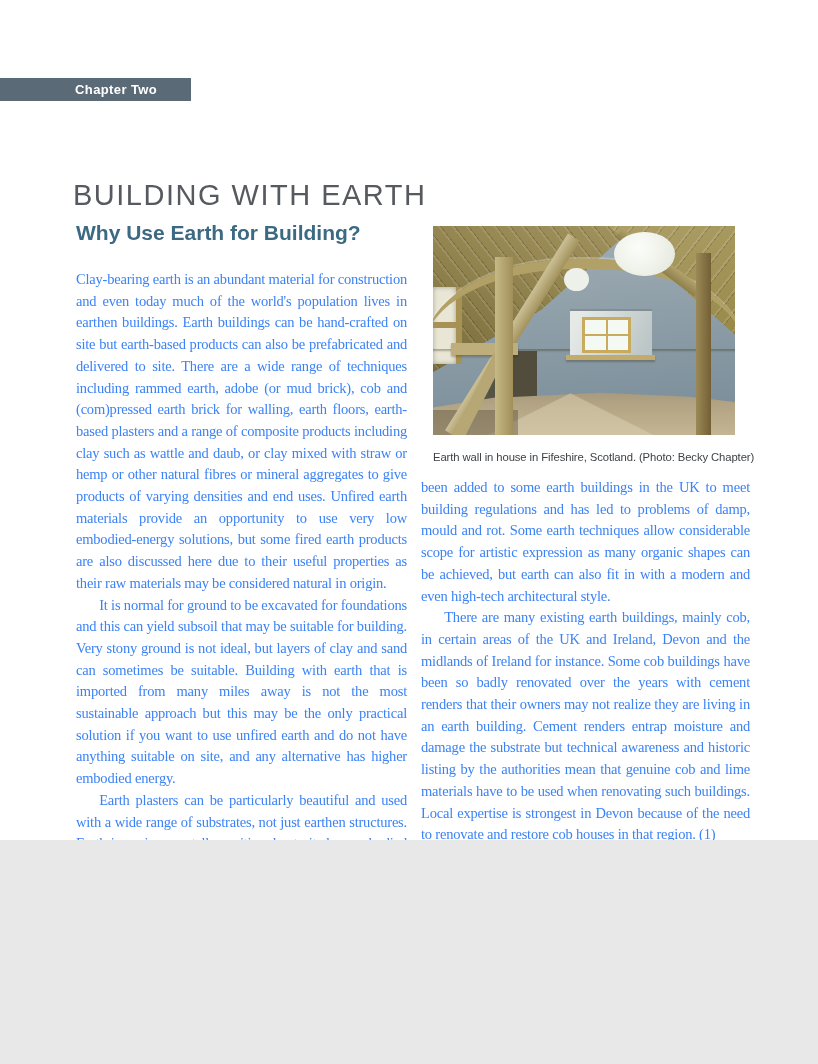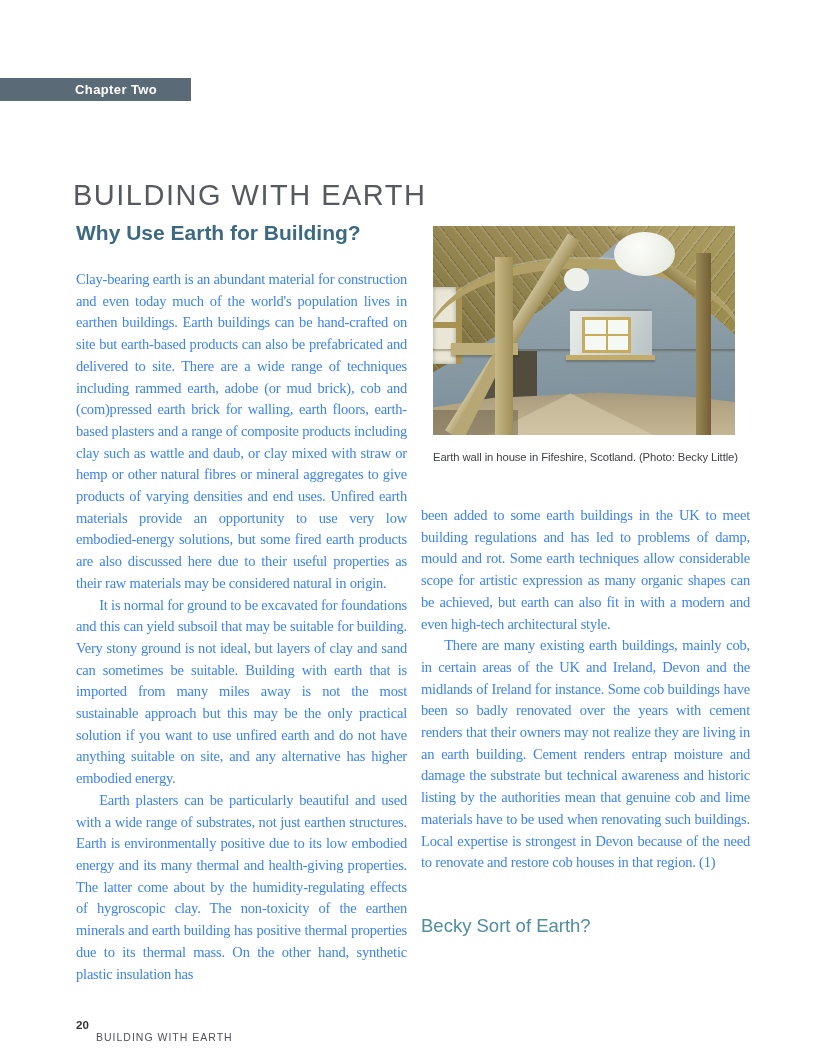--- a/index.html
+++ b/index.html
@@ -1,17 +1,17 @@
 <!DOCTYPE html>
 <html><head>
 <meta charset="utf-8">
 <style>
   html,body{margin:0;padding:0;background:#e8e8e8;}
   .page{
-    position:relative;width:818px;height:1064px;background:#ffffff;
+    position:relative;width:818px;height:840px;background:#ffffff;
     margin:0 auto;overflow:hidden;
     font-family:"Liberation Serif", serif;color:#26262b;
   }
   
   .chapter-tag{
     position:absolute;left:0;top:78px;width:191px;height:23px;
     background:#5a6b77;display:flex;align-items:center;
   }
   .chapter-tag span{
     font-family:"Liberation Sans", sans-serif;font-weight:700;
@@ -19,21 +19,21 @@
   }
   
   .page-title{
     position:absolute;left:73px;top:160px;
     font-family:"Liberation Sans", sans-serif;font-weight:500;
     font-size:29px;letter-spacing:1.5px;color:#56595f;white-space:nowrap;
   }
   
   .col{position:absolute;width:331px;}
   .col-left{left:76px;top:221px;}
-  .rc-text{position:absolute;left:421px;top:477px;width:329px;margin-top:28px;}
+  .rc-text{position:absolute;left:421px;top:477px;width:329px;}
   .subhead1{
     font-family:"Liberation Sans", sans-serif;font-weight:700;
     font-size:21px;color:#3b6a82;margin:0 0 24px 0;
   }
   .subhead2{
     font-family:"Liberation Sans", sans-serif;font-weight:400;
     font-size:18.5px;color:#4f8da0;margin:41px 0 0 0;
   }
   .body-text p{
     margin:0;font-size:14.5px;line-height:21.7px;text-align:justify;
@@ -170,21 +170,21 @@
         <i></i>
         <i></i>
         <i></i>
         <i></i>
       </div>
     <div class="win-sill"></div>
     <div class="lantern-big"></div>
     <div class="lantern-small"></div>
   </div>
 
-  <div class="caption">Earth wall in house in Fifeshire, Scotland. (Photo: Becky Little)</div>
+  <div class="caption">Earth wall in house in Fifeshire, Scotland. (Photo: Becky Chapter)</div>
 
   <div class="rc-text body-text">
     <p>been added to some earth buildings in the UK to meet building regulations and has led to problems of damp, mould and rot. Some earth techniques allow considerable scope for artistic expression as many organic shapes can be achieved, but earth can also fit in with a modern and even high-tech architectural style.</p>
     <p class="indent">There are many existing earth buildings, mainly cob, in certain areas of the UK and Ireland, Devon and the midlands of Ireland for instance. Some cob buildings have been so badly renovated over the years with cement renders that their owners may not realize they are living in an earth building. Cement renders entrap moisture and damage the substrate but technical awareness and historic listing by the authorities mean that genuine cob and lime materials have to be used when renovating such buildings. Local expertise is strongest in Devon because of the need to renovate and restore cob houses in that region. (1)</p>
     <h2 class="subhead2">Becky Sort of Earth?</h2>
   </div>
 
   <div class="footer">
     <span class="pagenum">20</span>
     <span class="ftitle">BUILDING WITH EARTH</span>

